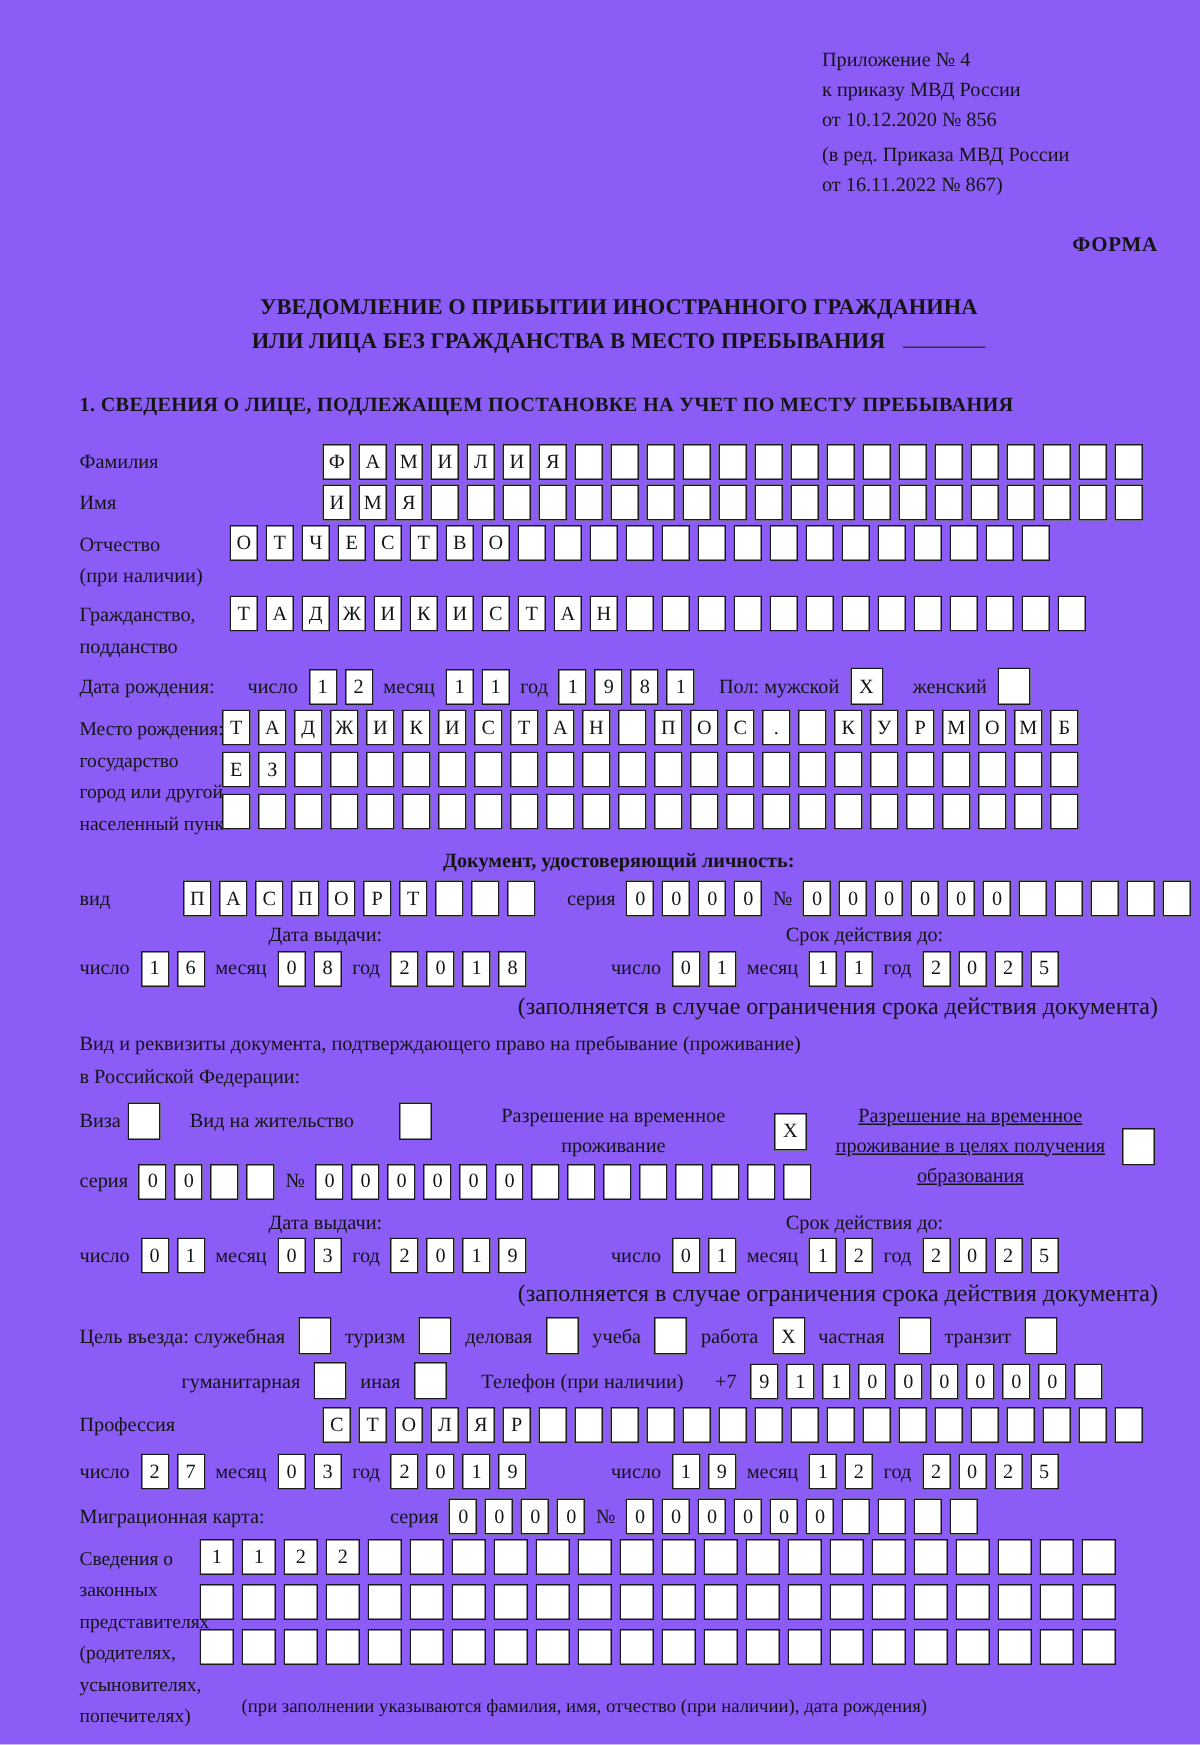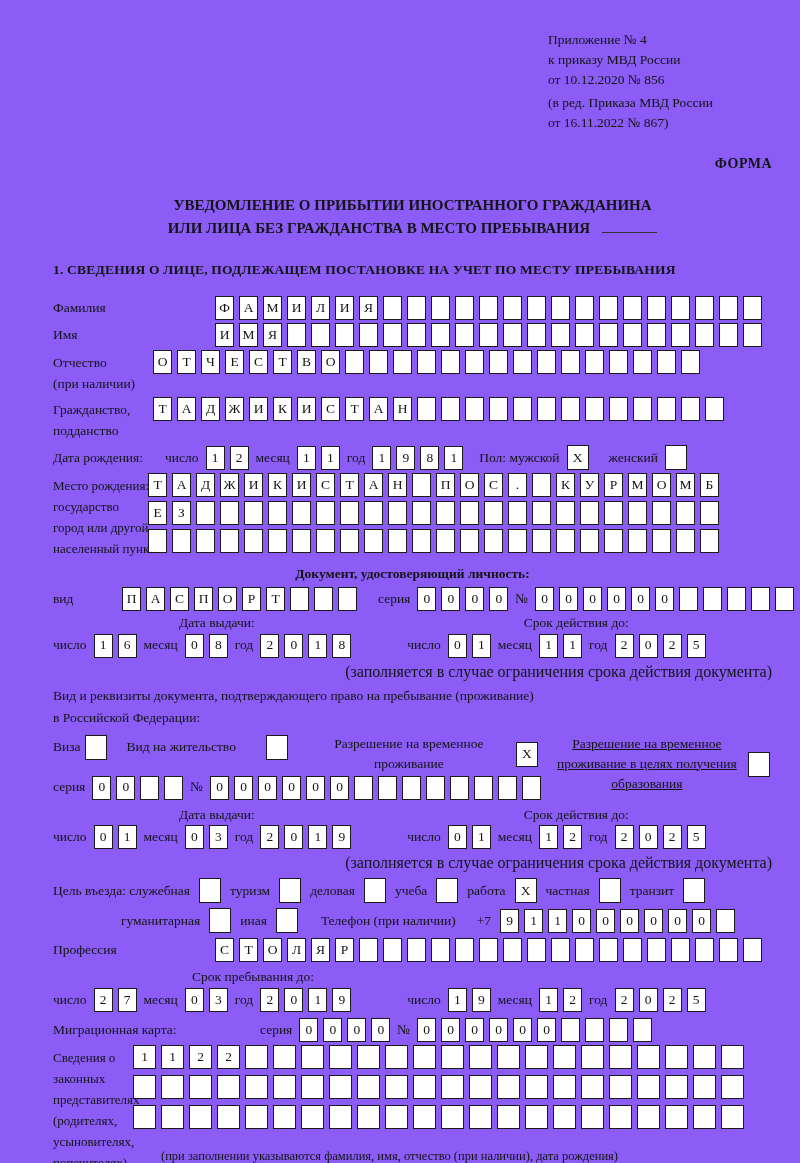--- a/index.html
+++ b/index.html
@@ -561,21 +561,20 @@
         <span class="cell"></span>
         <span class="cell"></span>
         <span class="cell"></span>
         <span class="cell"></span>
         <span class="cell"></span>
         <span class="cell"></span>
       </span>
   </div>
 
   <div class="dhead" style="margin-top:6px;">
-    <span class="dhr">Срок пребывания до:</span>
   </div>
   <div class="drow" style="margin-bottom:6px;">
     <span class="dgroup">
       <span>число</span>
       <span class="cells">
           <span class="cell">2</span>
           <span class="cell">7</span>
         </span>
       <span>месяц</span>
       <span class="cells">

